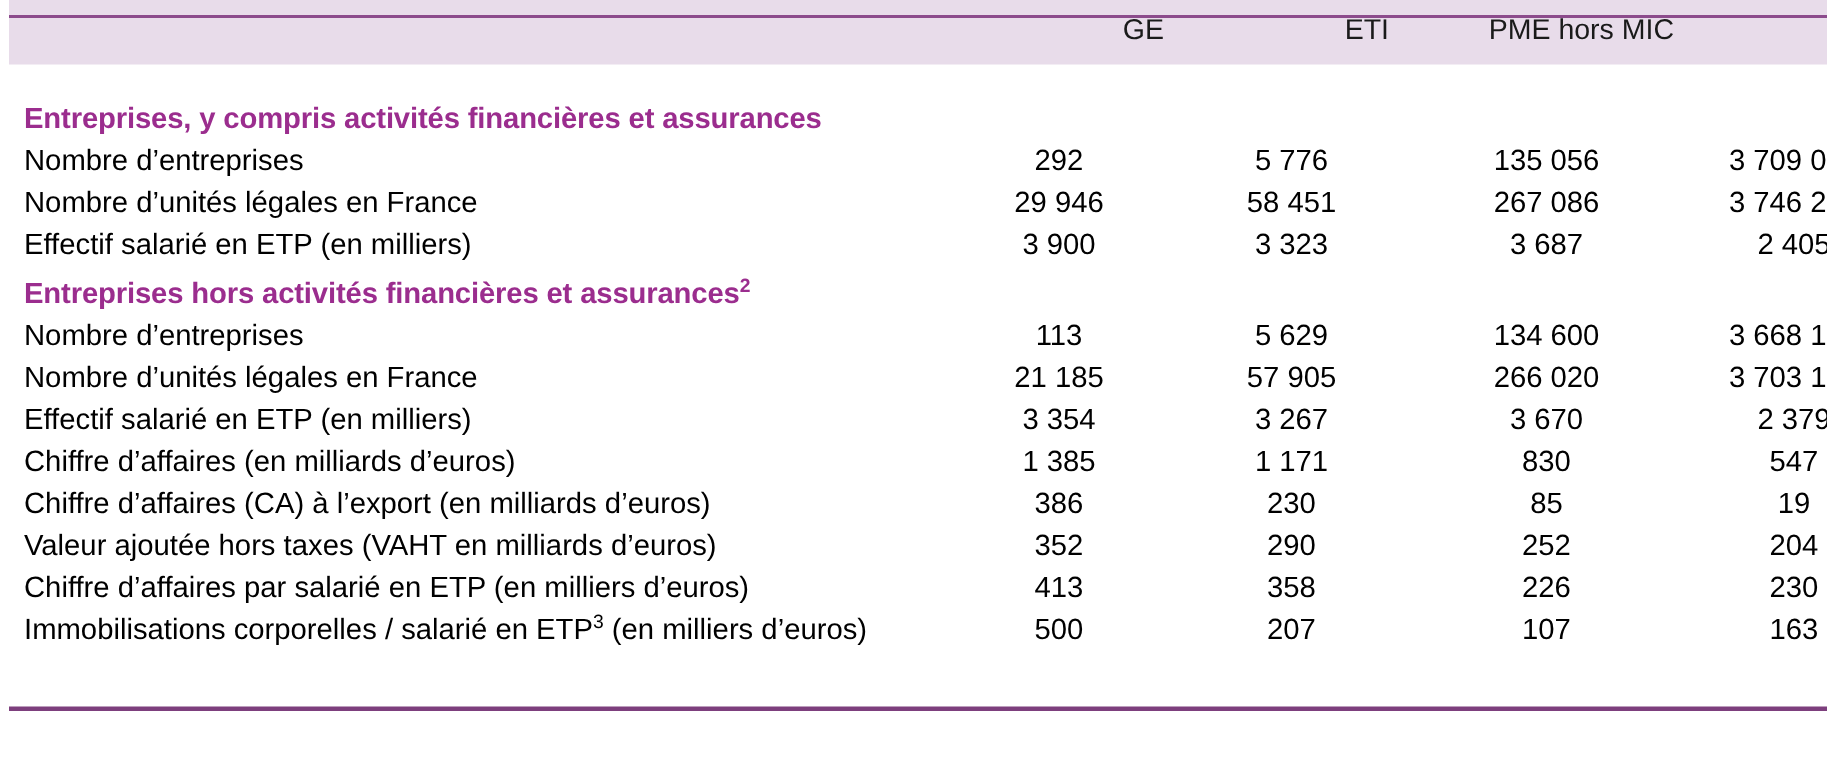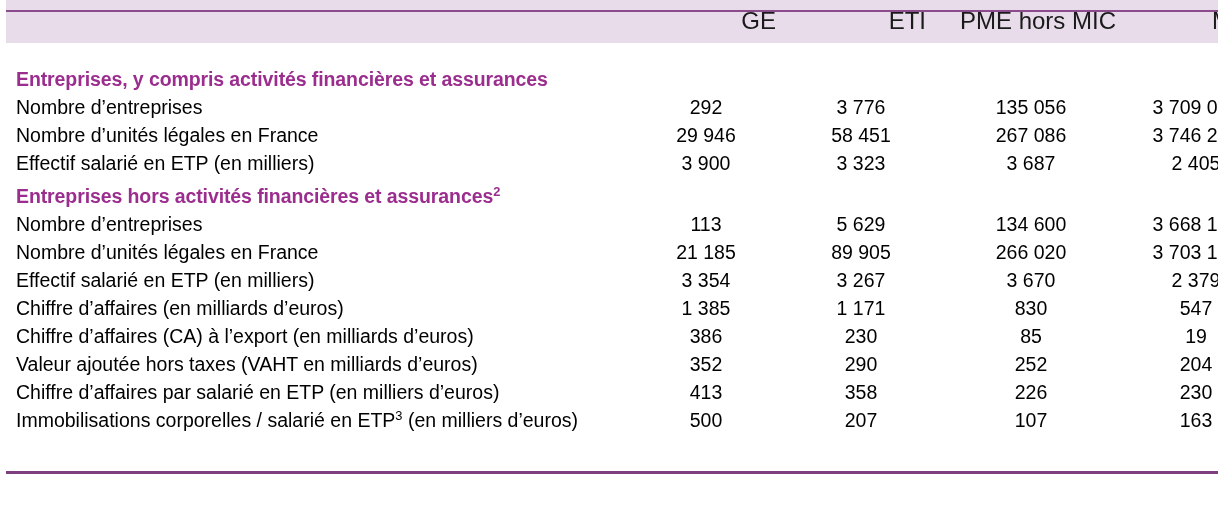--- a/index.html
+++ b/index.html
@@ -40,21 +40,21 @@
     position: absolute;
     left: 6px;
     right: 0;
     top: 471px;
     height: 3px;
     background: #7d3f7d;
   }
   thead th {
     background: #e8dcea;
     font-weight: normal;
-    font-size: 24px;
+    font-size: 19px;
     color: #1a1a1a;
     padding: 6px 10px 7px 10px;
     height: 30px;
     vertical-align: middle;
   }
   th.col-label {
     text-align: left;
     width: 620px;
   }
   th.col-num {
@@ -119,21 +119,21 @@
       <tr>
         <td class="spacer-top" colspan="5"></td>
       </tr>
 
       <tr class="section">
         <td class="label" colspan="5">Entreprises, y compris activités financières et assurances</td>
       </tr>
       <tr>
         <td class="label">Nombre d’entreprises</td>
         <td class="num">292</td>
-        <td class="num">3 776</td>
+        <td class="num">5 776</td>
         <td class="num">135 056</td>
         <td class="num">3 709 019</td>
       </tr>
       <tr>
         <td class="label">Nombre d’unités légales en France</td>
         <td class="num">29 946</td>
         <td class="num">58 451</td>
         <td class="num">267 086</td>
         <td class="num">3 746 264</td>
       </tr>
@@ -151,21 +151,21 @@
       <tr>
         <td class="label">Nombre d’entreprises</td>
         <td class="num">113</td>
         <td class="num">5 629</td>
         <td class="num">134 600</td>
         <td class="num">3 668 199</td>
       </tr>
       <tr>
         <td class="label">Nombre d’unités légales en France</td>
         <td class="num">21 185</td>
-        <td class="num">89 905</td>
+        <td class="num">57 905</td>
         <td class="num">266 020</td>
         <td class="num">3 703 146</td>
       </tr>
       <tr>
         <td class="label">Effectif salarié en ETP (en milliers)</td>
         <td class="num">3 354</td>
         <td class="num">3 267</td>
         <td class="num">3 670</td>
         <td class="num">2 379</td>
       </tr>

